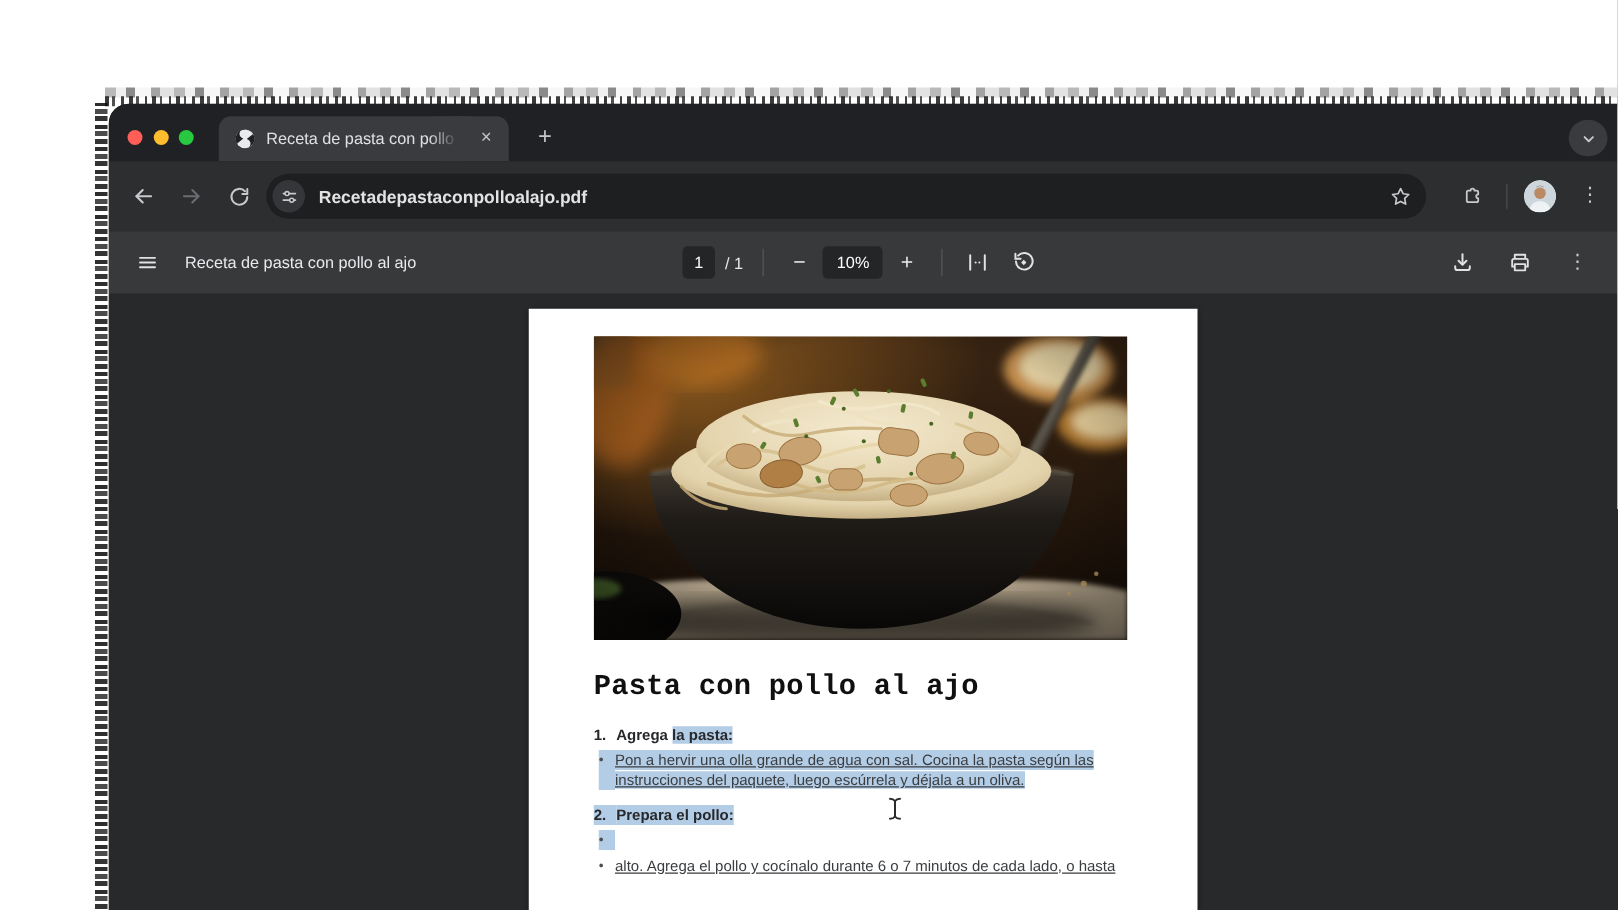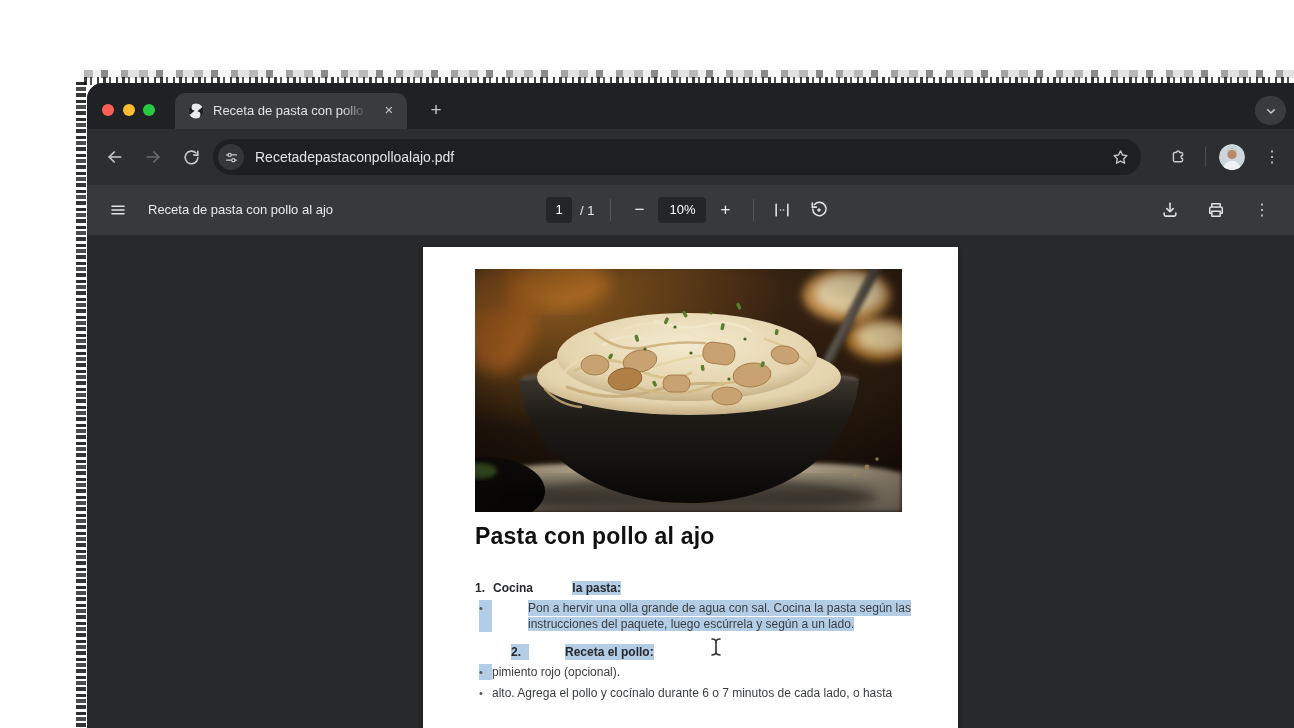--- a/index.html
+++ b/index.html
@@ -38,21 +38,21 @@
   .tabchevron{position:absolute;right:8px;top:13px;width:31px;height:29px;background:#3a3b3e;
        border-radius:15px;display:flex;align-items:center;justify-content:center;}
 
   
   .toolbar{position:absolute;left:0;right:0;top:46px;height:56px;background:#2d2e30;}
   .navbtn{position:absolute;top:14px;width:28px;height:28px;display:flex;align-items:center;justify-content:center;}
   .navbtn svg{display:block;}
   .urlpill{position:absolute;left:126px;right:153px;top:10px;height:36px;background:#1e1f21;border-radius:18px;}
   .tunechip{position:absolute;left:5px;top:5px;width:26px;height:26px;border-radius:50%;background:#35363a;
        display:flex;align-items:center;justify-content:center;}
-  .urltext{position:absolute;left:42px;top:0;height:36px;line-height:36px;font-size:14px;color:#e3e3e3;white-space:nowrap;}
+  .urltext{position:absolute;left:42px;top:0;height:36px;line-height:36px;font-size:14px;color:#e3e3e3;white-space:nowrap;font-weight:bold;}
   .starbtn{position:absolute;right:9px;top:6px;width:24px;height:24px;display:flex;align-items:center;justify-content:center;}
   .tooldivider{position:absolute;right:88px;top:18px;width:1px;height:20px;background:#4c4d4f;}
   .avatar{position:absolute;right:49px;top:15px;width:26px;height:26px;border-radius:50%;overflow:hidden;}
   .kebab{color:#c7cacd;font-size:16px;line-height:24px;text-align:center;}
   .kebab-browser{position:absolute;right:10px;top:16px;width:24px;height:24px;}
 
   
   .pdfbar{position:absolute;left:0;right:0;top:102px;height:50px;background:#38393b;}
   .hamburger{position:absolute;left:21px;top:15px;width:20px;height:20px;display:flex;align-items:center;justify-content:center;}
   .pdftitle{position:absolute;left:61px;top:0;height:50px;line-height:50px;font-size:13px;color:#e8eaed;}
@@ -68,29 +68,29 @@
   .pdficon{width:24px;height:24px;display:flex;align-items:center;justify-content:center;}
   .pdfbar .right{position:absolute;right:0;top:13px;height:24px;display:flex;align-items:center;}
   .kebab-pdf{width:24px;height:24px;margin-right:20px;}
   .dlbtn{margin-right:22px;} .prbtn{margin-right:22px;}
 
   
   .viewer{position:absolute;left:0;right:0;top:152px;bottom:0;background:#28292b;overflow:hidden;}
   .page{position:absolute;left:336px;top:12px;width:535px;height:620px;background:#fff;
         box-shadow:0 1px 5px rgba(0,0,0,.45);}
   .hero{position:absolute;left:52px;top:22px;width:427px;height:243px;overflow:hidden;}
-  .doc-title{position:absolute;left:52px;top:276px;font-family:Liberation Sans, sans-serif;font-weight:700;
+  .doc-title{position:absolute;left:52px;top:289px;font-family:Liberation Mono, monospace;font-weight:700;
         font-size:23px;color:#101010;letter-spacing:.2px;}
   .doc-list{position:absolute;left:52px;top:333px;width:444px;font-size:12px;line-height:16px;color:#3a3d40;}
   .step-head{display:flex;font-weight:700;color:#26282b;}
   .step-head .num{width:18px;flex:none;}
   .bullet-row{display:flex;margin-top:4px;}
   .bullet-row .dot{width:13px;flex:none;margin-left:4px;color:#4c4f52;font-size:11px;}
-  .bline{display:block;}
-  .hl{background:#b4cde6;margin-left:36px;}
+  .bline{display:block;text-decoration:underline;}
+  .hl{background:#b4cde6;}
   .mt12{margin-top:12px;} .mt5{margin-top:5px;}
   .ibeam{position:absolute;left:286px;top:390px;}
 </style>
 </head>
 <body>
 
 <div class="stage">
 
   <div class="noise-top"></div>
   <div class="noise-top2"></div>
@@ -339,40 +339,39 @@
             <rect width="427" height="243" fill="url(#vg)"></rect>
           </svg>
         </div>
 
         <div class="doc-title">Pasta con pollo al ajo</div>
 
         <div class="doc-list">
 
           <div class="step-head">
             <span class="num">1.</span>
-            <span><span>Cocina </span><span class="hl">la pasta:</span></span>
+            <span><span>Agrega </span><span class="hl">la pasta:</span></span>
           </div>
 
           <div class="bullet-row">
             <span class="dot hl">•</span>
             <span>
               <span class="bline hl">Pon a hervir una olla grande de agua con sal. Cocina la pasta según las</span>
-              <span class="bline"><span class="hl">instrucciones del paquete, luego escúrrela y según a un lado.</span></span>
+              <span class="bline"><span class="hl">instrucciones del paquete, luego escúrrela y déjala a un oliva.</span></span>
             </span>
           </div>
 
           <div class="step-head mt12">
             <span class="num hl">2.</span>
-            <span class="hl">Receta el pollo:</span>
+            <span class="hl">Prepara el pollo:</span>
           </div>
 
           <div class="bullet-row">
             <span class="dot hl">•</span>
             <span>
-              <span class="bline">pimiento rojo (opcional).</span>
             </span>
           </div>
 
           <div class="bullet-row mt5">
             <span class="dot">•</span>
             <span>
               <span class="bline">alto. Agrega el pollo y cocínalo durante 6 o 7 minutos de cada lado, o hasta</span>
             </span>
           </div>
 

